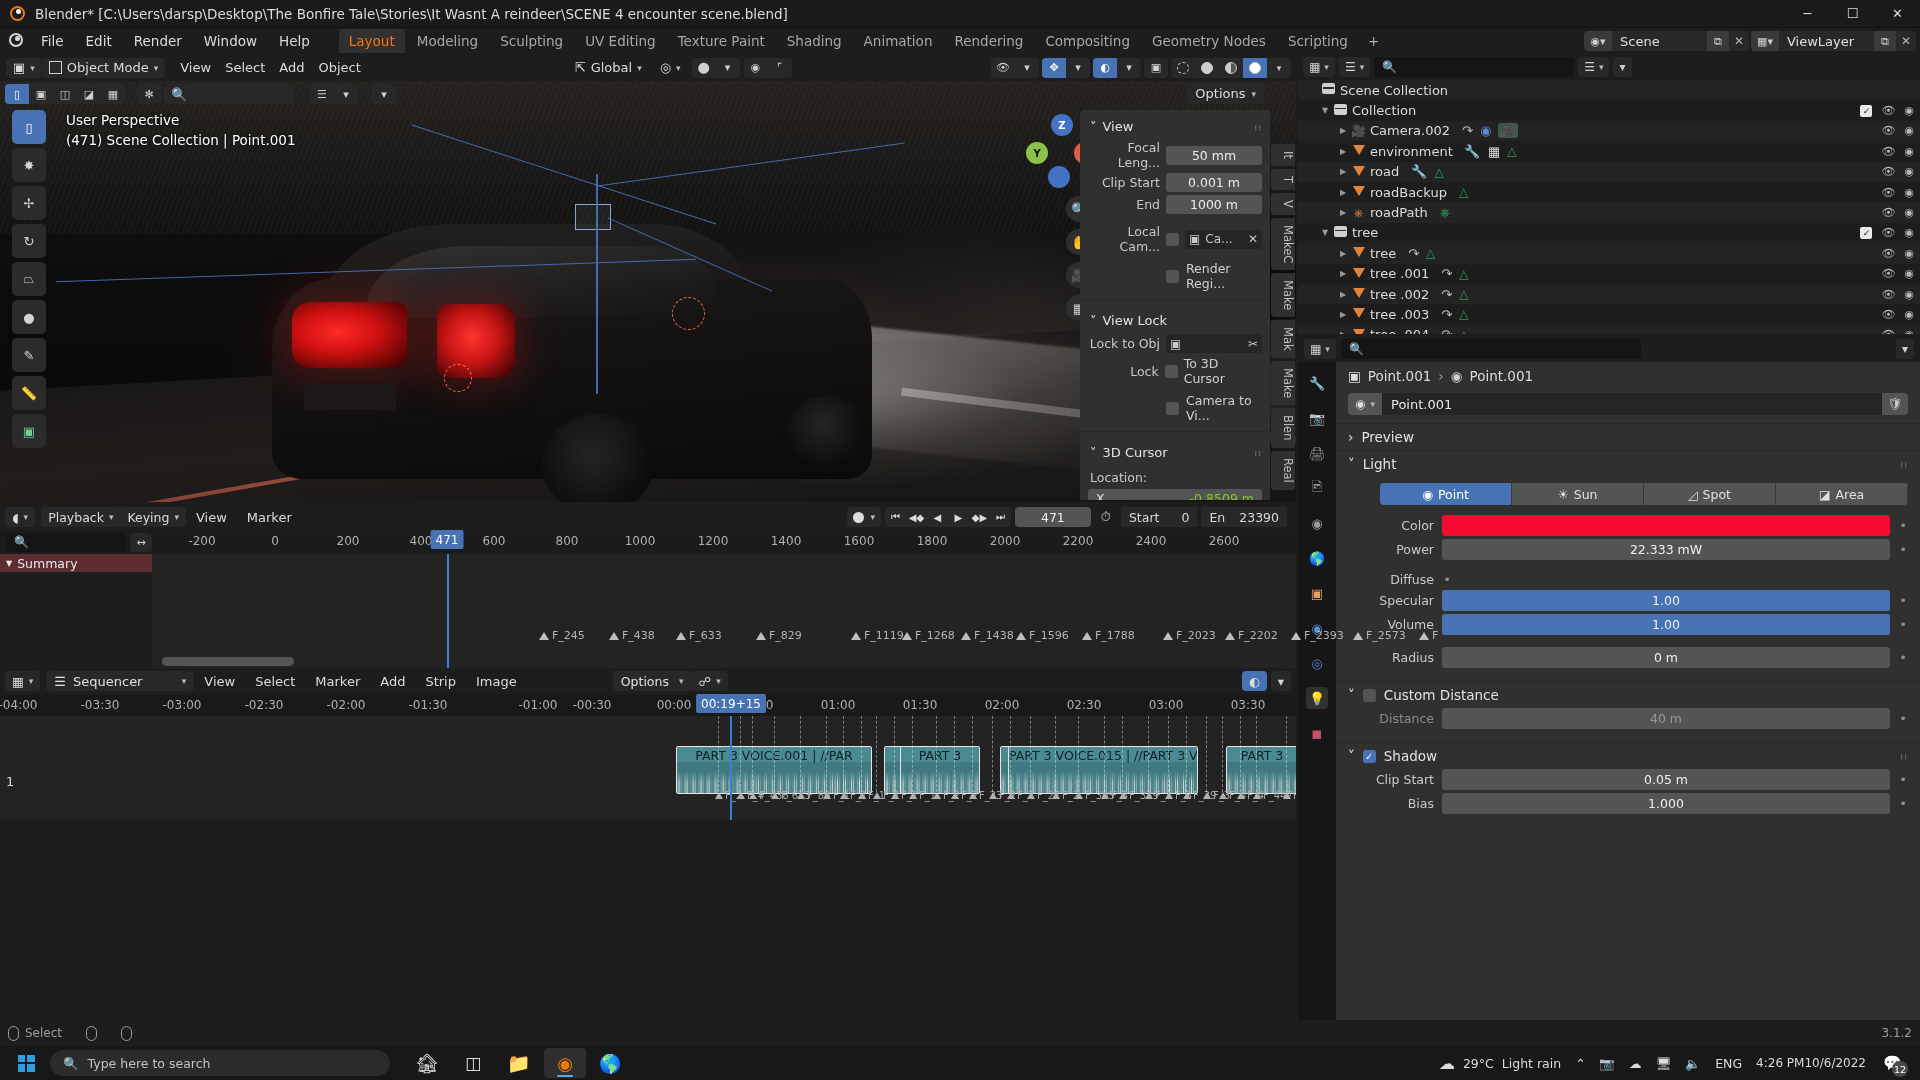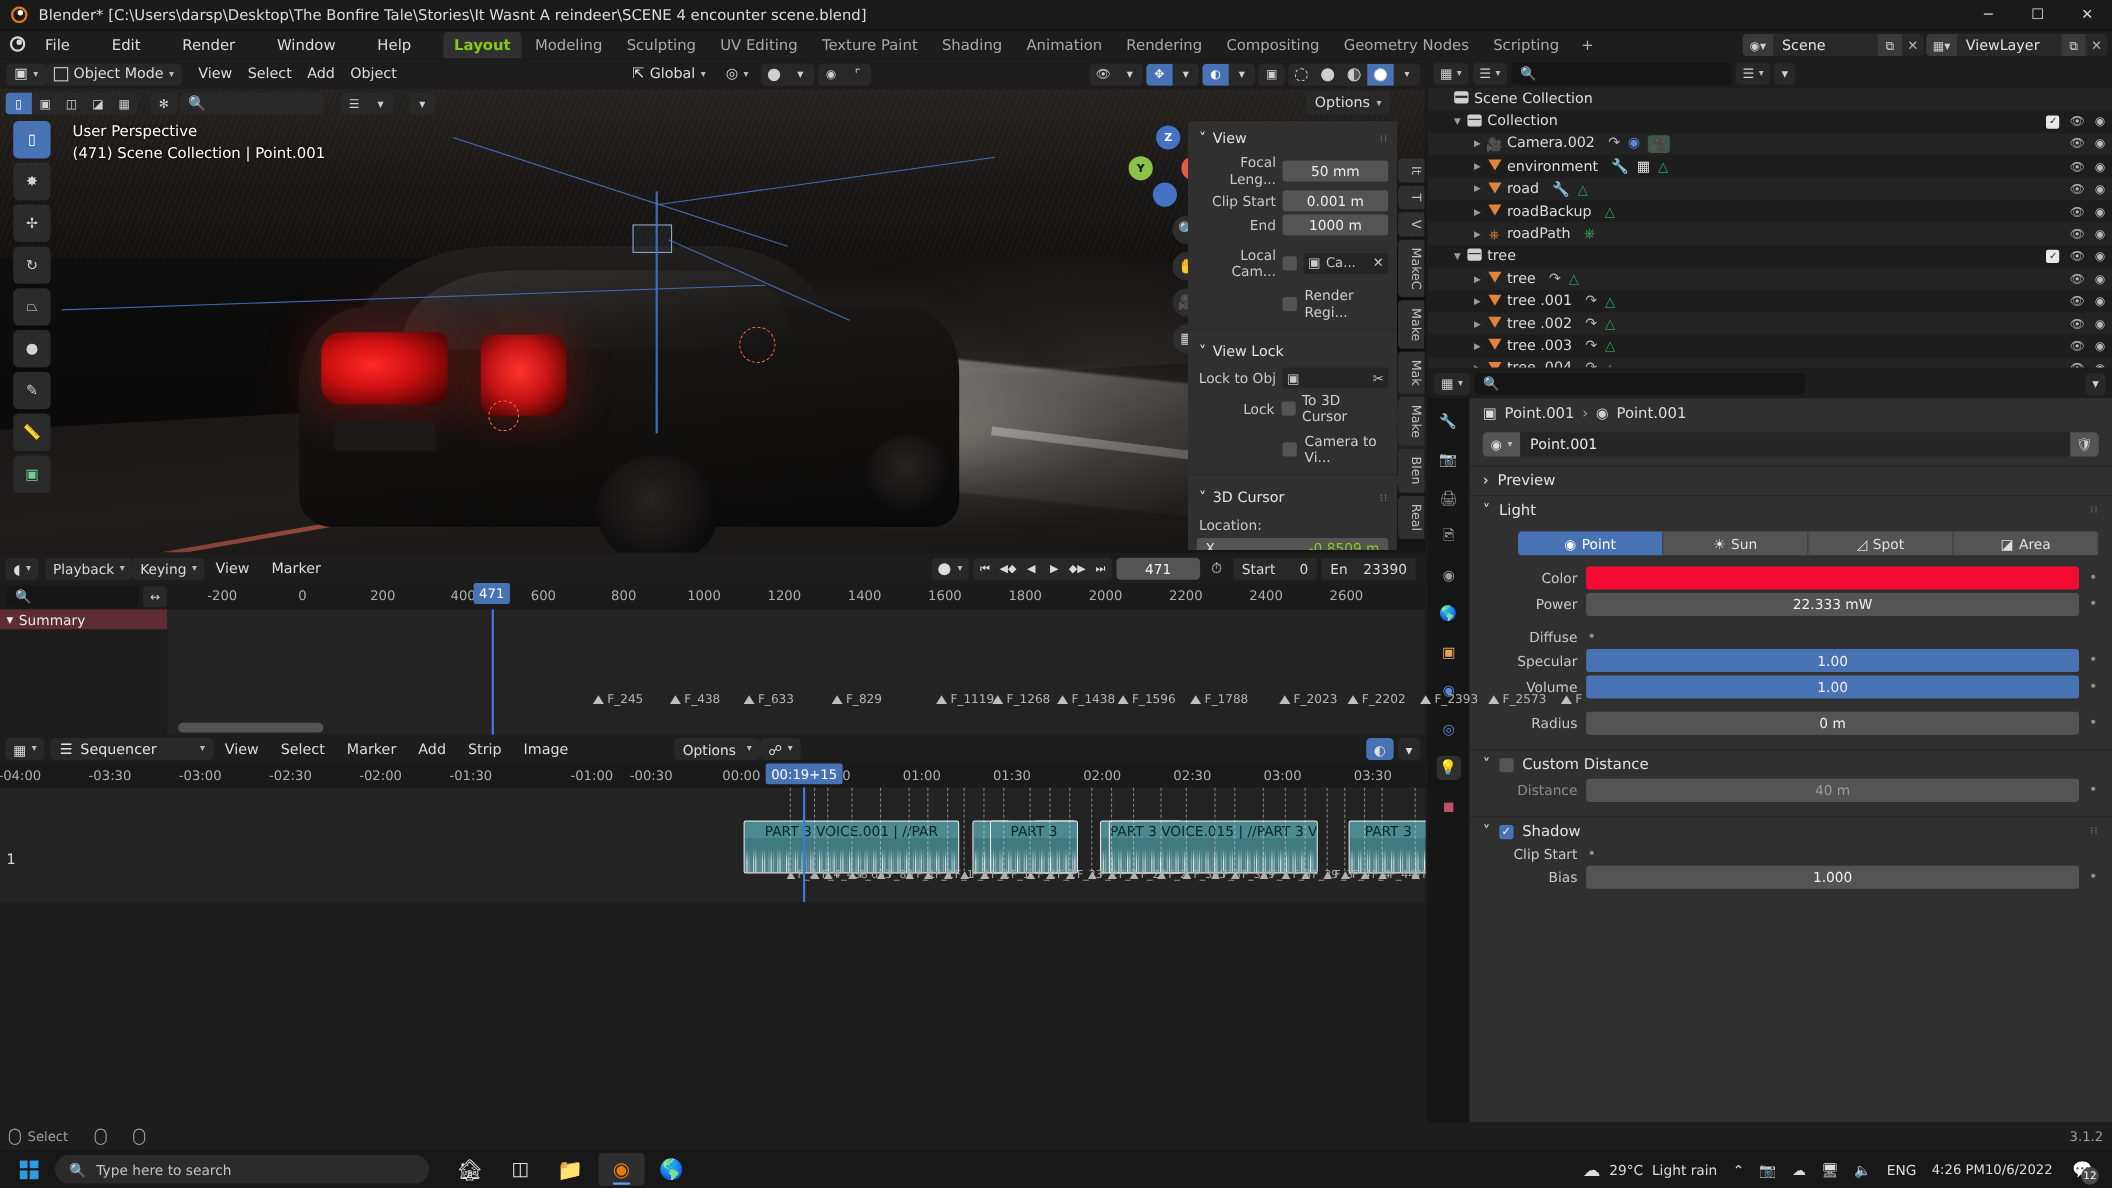--- a/index.html
+++ b/index.html
@@ -18,25 +18,25 @@
   .tb-btns { margin-left:auto; display:flex; height:28px; }
   .tb-btn { width:45px; height:28px; display:flex; align-items:center; justify-content:center; color:#dcdcdc; font-size:13px; }
 
   
   .topbar { position:absolute; left:0; top:28px; width:1920px; height:26px; background:#1d1d1d;
     display:flex; align-items:center; }
   .bl-logo { width:26px; height:26px; position:relative; margin-left:4px; }
   .bl-logo .ring { position:absolute; left:5px; top:5px; width:14px; height:14px; border-radius:50%;
     border:2.3px solid #d8d8d8; }
   .bl-logo .dot { position:absolute; left:11px; top:8px; width:4.5px; height:4.5px; border-radius:50%; background:#d8d8d8; }
-  .menu { display:flex; align-items:flex-start; gap:16px; }
+  .menu { display:flex; align-items:flex-start; gap:0px; }
   .menu-item { padding:4px 11px; font-size:13.5px; color:#dcdcdc; border-radius:3px; }
   .wstabs { display:flex; align-items:center; margin-left:18px; gap:2px; }
   .wstab { padding:4px 10px; font-size:13.5px; color:#a8a8a8; border-radius:4px 4px 0 0; }
-  .wstab.active { background:#303030; color:#84cc16;font-weight:bold; }
+  .wstab.active { background:#303030; color:#f97316; }
   .wstab.plus { color:#b0b0b0; padding:4px 8px; }
   .topbar-right { margin-left:auto; display:flex; align-items:center; gap:2px; padding-right:4px; }
   .sc-field { display:flex; align-items:center; height:20px; background:#282828; border-radius:4px; overflow:hidden; }
   .sc-icobtn { width:28px; height:20px; display:flex; align-items:center; justify-content:center;
     background:#3a3a3a; color:#d0d0d0; font-size:11px; }
   .sc-name { padding:0 10px 0 8px; font-size:13px; color:#e0e0e0; min-width:95px; }
   .sc-sq { width:22px; height:20px; display:flex; align-items:center; justify-content:center; background:#3a3a3a; color:#cfcfcf; font-size:11px; }
   .sc-x { width:20px; height:20px; display:flex; align-items:center; justify-content:center; color:#b6b6b6; font-size:12px; }
 
   
@@ -876,20 +876,23 @@
       </div>
       <div class="sect">
         <div class="sect-head">
           <span>˅</span>
           <span class="chk on">✓</span>
           <span>Shadow</span>
           <span class="sect-dots">⁝⁝</span>
         </div>
         <div class="prow">
           <div class="plabel">Clip Start</div>
+          <div class="pfield">
+              <span class="txt">0.05 m</span>
+            </div>
           <div class="pdot">•</div>
         </div>
         <div class="prow">
           <div class="plabel">Bias</div>
           <div class="pfield">
               <span class="txt">1.000</span>
             </div>
           <div class="pdot">•</div>
         </div>
       </div>

